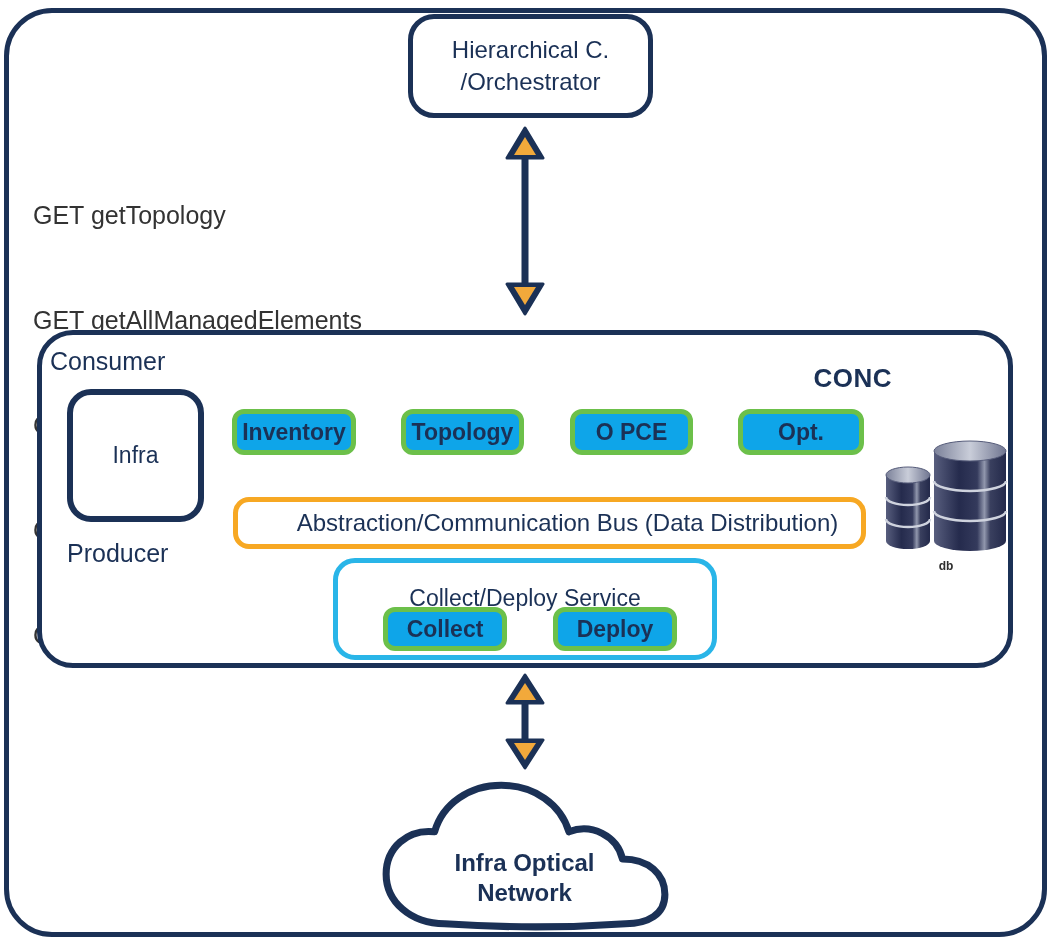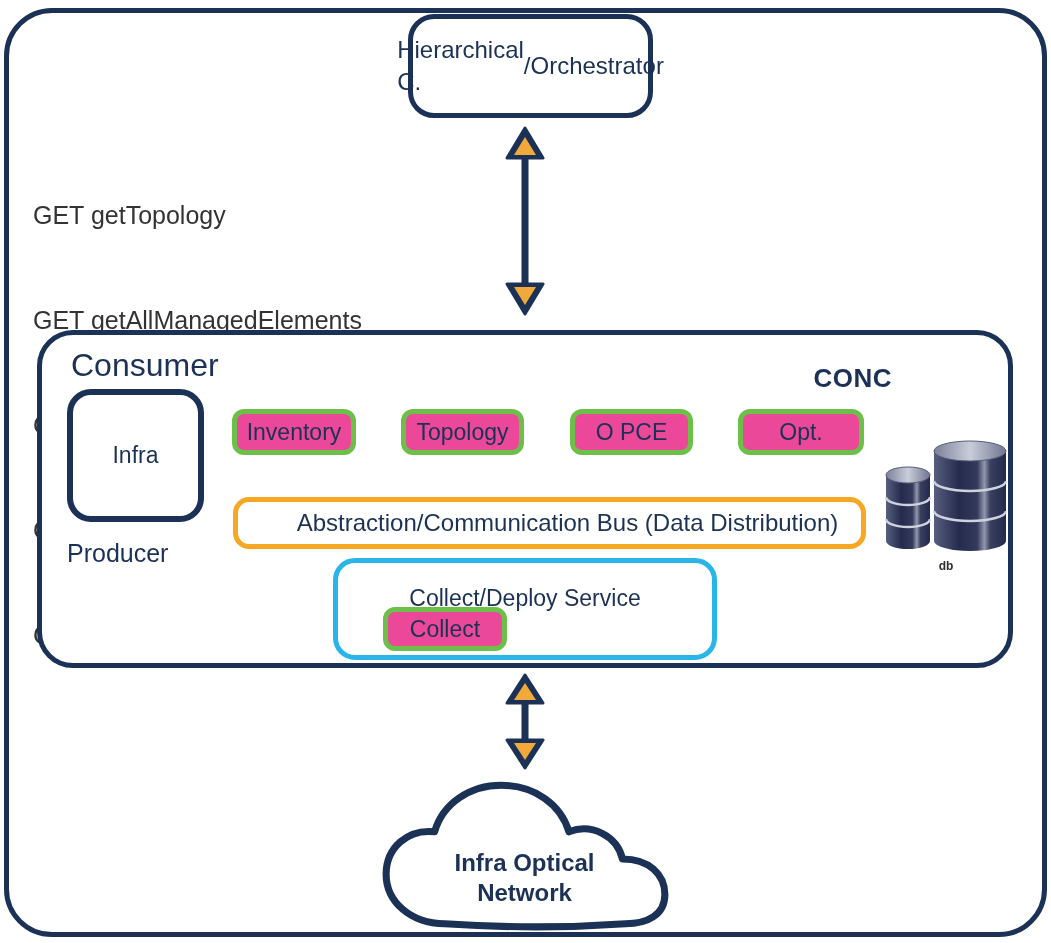--- a/index.html
+++ b/index.html
@@ -10,34 +10,34 @@
     --ink:#333333;
   }
   *{margin:0;padding:0;box-sizing:border-box;}
   body{background:#ffffff;font-family:"Liberation Sans", sans-serif;}
   .canvas{position:relative;width:1051px;height:943px;background:#ffffff;overflow:hidden;}
   .abs{position:absolute;}
 
   .outer-frame{left:4px;top:8px;width:1043px;height:929px;border:5px solid var(--navy);border-radius:48px;}
 
   .top-node{left:408px;top:14px;width:245px;height:104px;border:5px solid var(--navy);border-radius:26px;
-    display:flex;flex-direction:row;align-items:center;justify-content:center;
+    display:flex;flex-direction:column;align-items:center;justify-content:center;
     color:var(--navy);font-size:24px;line-height:32px;background:#fff;}
 
   .get-list{left:33px;top:128px;color:var(--ink);font-size:25px;line-height:35px;white-space:pre;}
 
   .conc-box{left:37px;top:330px;width:976px;height:338px;border:5px solid var(--navy);border-radius:36px;background:#fff;}
-  .consumer-label{left:29px;top:12px;color:var(--navy);font-size:32px;}
+  .consumer-label{left:8px;top:12px;color:var(--navy);font-size:25px;}
   .conc-title{right:116px;top:28px;color:var(--navy);font-size:26px;font-weight:bold;letter-spacing:0.5px;}
   .infra-box{left:25px;top:54px;width:137px;height:133px;border:6px solid var(--navy);border-radius:24px;
     display:flex;align-items:center;justify-content:center;color:var(--navy);font-size:23px;background:#fff;}
   .producer-label{left:25px;top:204px;color:var(--navy);font-size:25px;}
 
-  .green-box{border:5px solid var(--green);border-radius:12px;background:#ec4899;color:var(--navy);
-    display:flex;align-items:center;justify-content:center;font-size:23px;}
+  .green-box{border:5px solid var(--green);border-radius:12px;background:#0ea5e9;color:var(--navy);
+    display:flex;align-items:center;justify-content:center;font-size:23px;font-weight:bold;}
   .svc{top:74px;height:46px;}
   .svc-inventory{left:190px;width:124px;}
   .svc-topology{left:359px;width:123px;}
   .svc-opce{left:528px;width:123px;}
   .svc-opt{left:696px;width:126px;}
 
   .bus-box{left:191px;top:162px;width:633px;height:52px;border:5px solid var(--orange);border-radius:16px;
     display:flex;align-items:center;justify-content:center;color:var(--navy);font-size:24px;background:#fff;padding-left:36px;}
 
   .cd-box{left:291px;top:223px;width:384px;height:102px;border:5px solid var(--cyan);border-radius:22px;background:#fff;}
@@ -104,20 +104,23 @@
 
     <div class="abs bus-box">
       <span>Abstraction/Communication Bus (Data Distribution)</span>
     </div>
 
     <div class="abs cd-box">
       <div class="cd-title">Collect/Deploy Service</div>
       <div class="abs green-box cd-collect">
         <span>Collect</span>
       </div>
+      <div class="abs green-box cd-deploy">
+        <span>Deploy</span>
+      </div>
     </div>
 
     <div class="abs db-wrap">
       <svg width="124" height="114" viewBox="0 0 124 114">
         <defs>
           <linearGradient id="cylBody" x1="0" y1="0" x2="1" y2="0">
             <stop offset="0" stop-color="#585e7e"></stop>
             <stop offset="0.35" stop-color="#252b4d"></stop>
             <stop offset="0.6" stop-color="#343a5c"></stop>
             <stop offset="0.7" stop-color="#9197ad"></stop>

